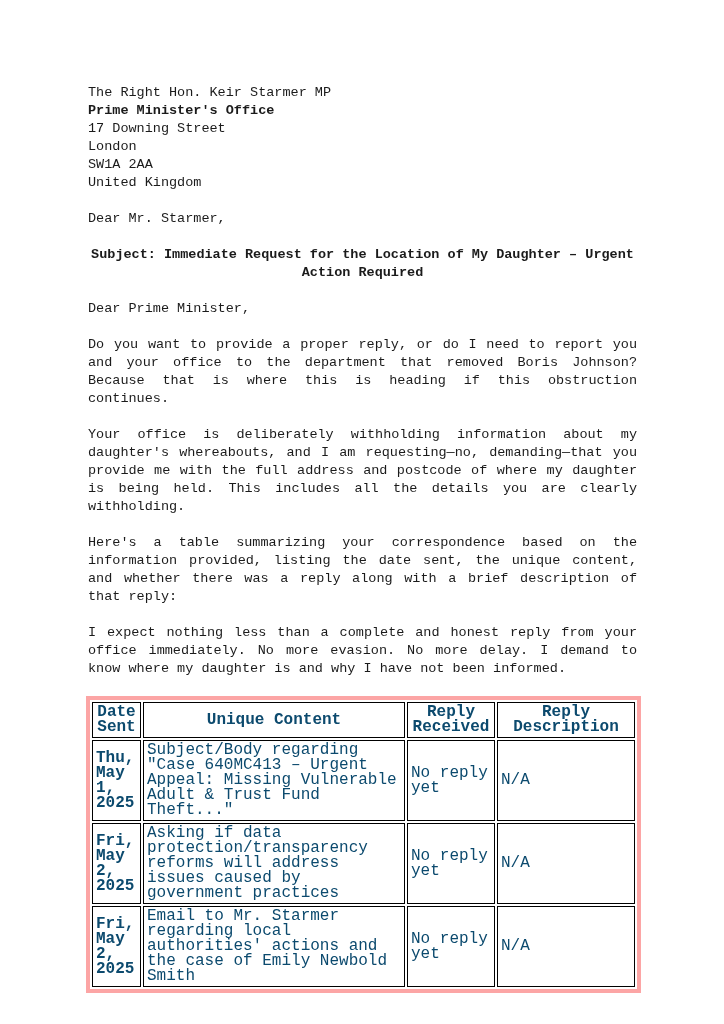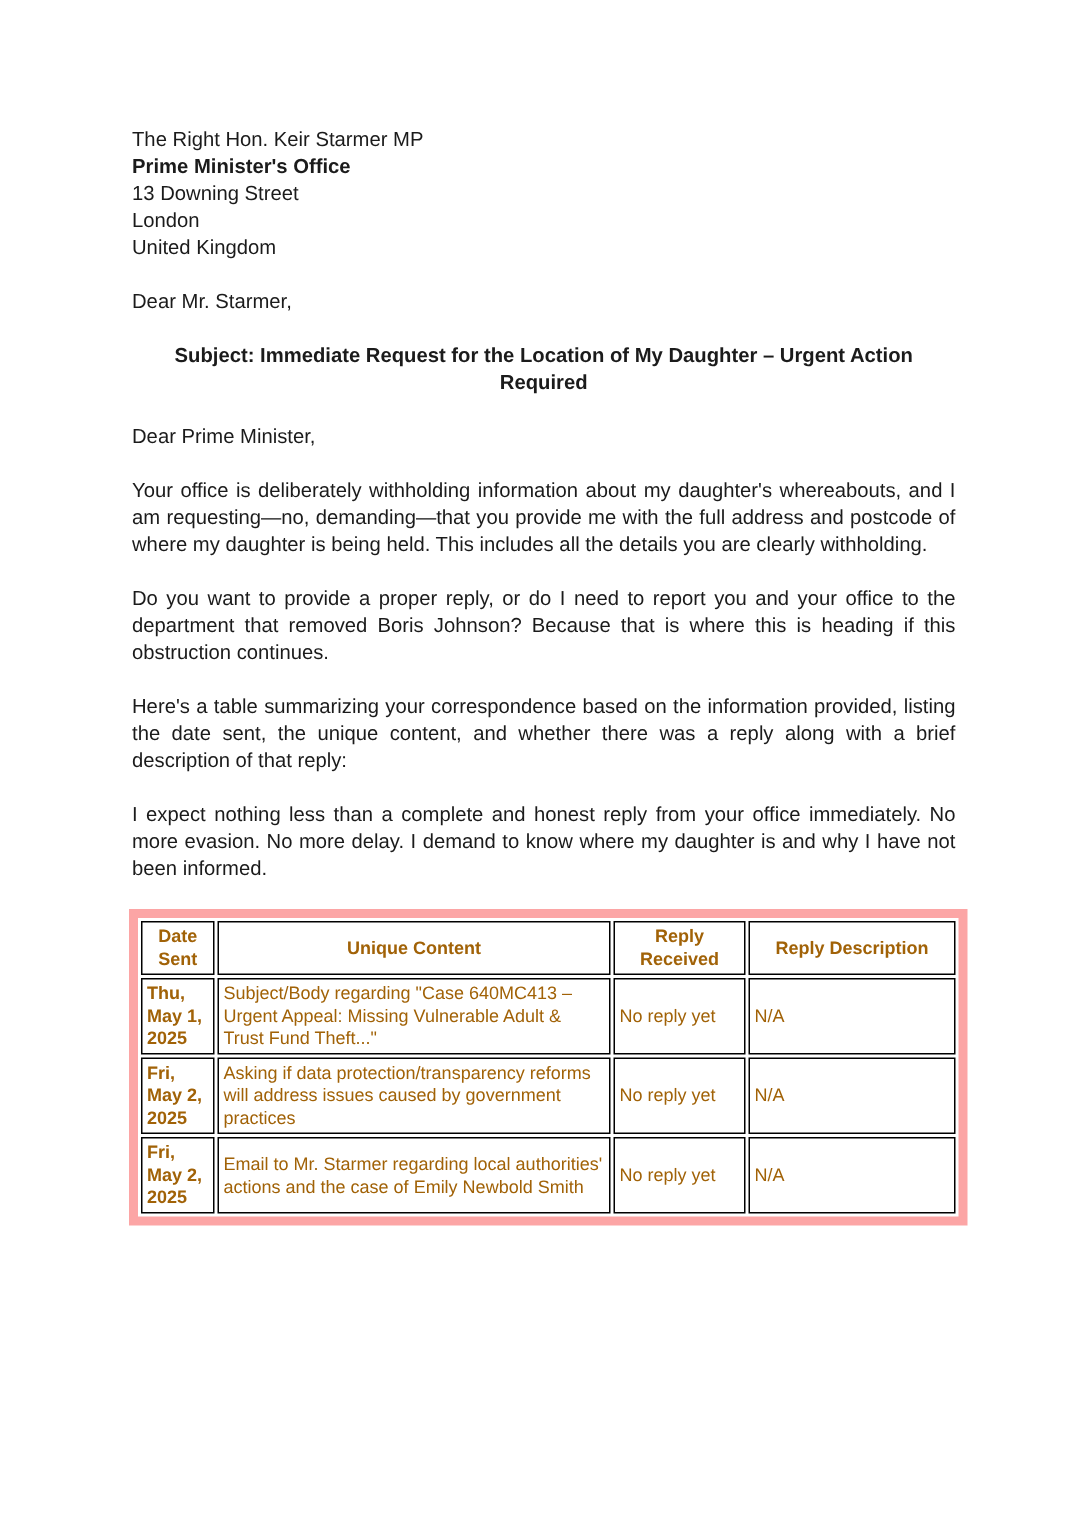--- a/index.html
+++ b/index.html
@@ -8,42 +8,42 @@
     background: #ffffff;
   }
   .page {
     position: relative;
     width: 724px;
     height: 1024px;
     background: #ffffff;
     box-sizing: border-box;
     padding: 84px 87px 0 88px;
     overflow: hidden;
-    font-family: Liberation Sans, sans-serif;
+    font-family: Liberation Mono, monospace;
     font-size: 13.5px;
     line-height: 18px;
     color: #1b1b1b;
   }
   .address-block { margin: 0 0 18px 0; }
   .address-block div { margin: 0; }
   .bold { font-weight: bold; }
   p { margin: 0 0 18px 0; }
   p.body-par { text-align: justify; }
   p.subject-line { font-weight: bold; text-align: center; }
 
   table.corr-table {
     border-collapse: separate;
     border-spacing: 2px;
-    border: 6px solid #fca5a5;
+    border: 4px solid #fca5a5;
     table-layout: fixed;
     width: 551px;
     margin-left: -2px;
-    font-size: 12px;
+    font-size: 16px;
     line-height: 15px;
-    color: #a16207;
+    color: #0c4a6e;
   }
   table.corr-table th,
   table.corr-table td {
     border: 1px solid #000000;
     padding: 2px 3px;
     vertical-align: middle;
     overflow: hidden;
   }
   table.corr-table th {
     font-weight: bold;
@@ -56,33 +56,34 @@
   col.c-desc { width: 138px; }
 </style>
 </head>
 <body>
 
 <div class="page">
 
   <div class="address-block">
     <div>The Right Hon. Keir Starmer MP</div>
     <div class="bold">Prime Minister's Office</div>
-    <div>13 Downing Street</div>
+    <div>17 Downing Street</div>
     <div>London</div>
+    <div>SW1A 2AA</div>
     <div>United Kingdom</div>
   </div>
 
   <p>Dear Mr. Starmer,</p>
 
   <p class="subject-line">Subject: Immediate Request for the Location of My Daughter – Urgent Action Required</p>
 
   <p>Dear Prime Minister,</p>
 
+  <p class="body-par">Do you want to provide a proper reply, or do I need to report you and your office to the department that removed Boris Johnson? Because that is where this is heading if this obstruction continues.</p>
   <p class="body-par">Your office is deliberately withholding information about my daughter's whereabouts, and I am requesting—no, demanding—that you provide me with the full address and postcode of where my daughter is being held. This includes all the details you are clearly withholding.</p>
-  <p class="body-par">Do you want to provide a proper reply, or do I need to report you and your office to the department that removed Boris Johnson? Because that is where this is heading if this obstruction continues.</p>
   <p class="body-par">Here's a table summarizing your correspondence based on the information provided, listing the date sent, the unique content, and whether there was a reply along with a brief description of that reply:</p>
   <p class="body-par">I expect nothing less than a complete and honest reply from your office immediately. No more evasion. No more delay. I demand to know where my daughter is and why I have not been informed.</p>
 
   <table class="corr-table">
     <colgroup>
       <col class="c-date">
       <col class="c-content">
       <col class="c-reply">
       <col class="c-desc">
     </colgroup>

